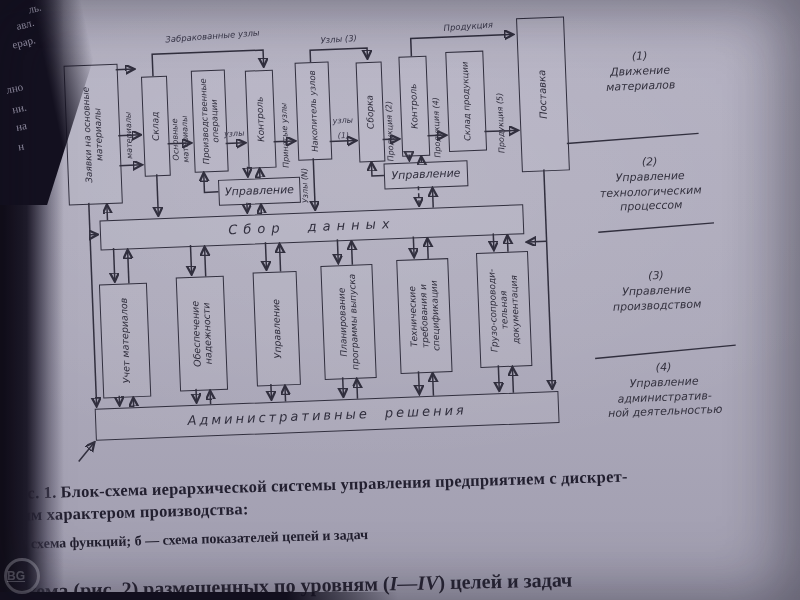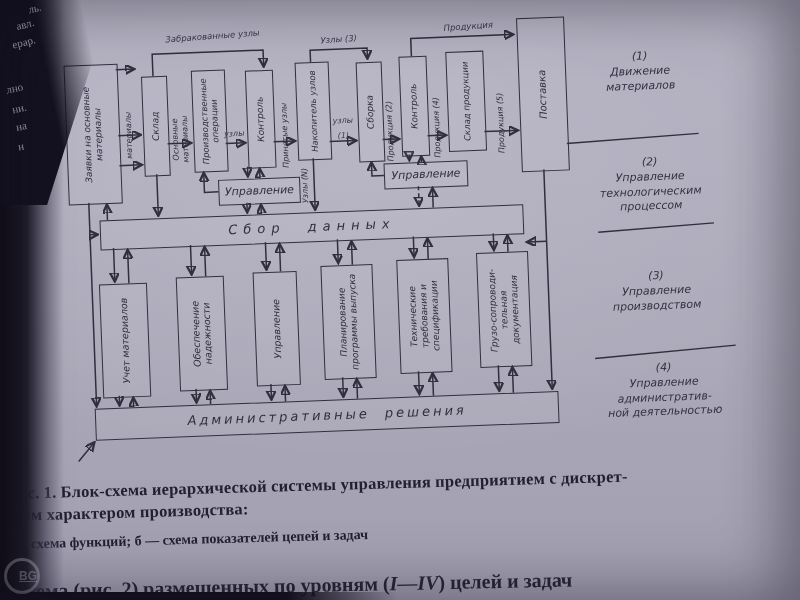--- a/index.html
+++ b/index.html
@@ -33,21 +33,21 @@
   .level .txt{white-space:pre-line;}
   .caption{position:absolute;left:8px;top:472px;width:784px;transform:rotate(-1.6deg);
     color:#232030;font-family:"Liberation Serif",serif;}
   .caption .l1,.caption .l2{font-size:16.5px;font-weight:600;letter-spacing:0.2px;line-height:1.35;}
   .caption .l3{font-size:14px;font-weight:600;margin-top:9px;margin-left:-6px;}
   .bottom-line{position:absolute;left:-8px;top:572px;width:820px;transform:rotate(-1.2deg);
     color:#2a2736;font:600 20px "Liberation Serif",serif;white-space:nowrap;}
   .watermark{position:absolute;left:10px;top:544px;color:rgba(235,235,245,0.30);
     font:700 46px "Liberation Sans",sans-serif;letter-spacing:2px;display:flex;align-items:flex-start;}
   .wm-badge{margin-left:-6px;margin-top:14px;width:30px;height:30px;border:3px solid rgba(235,235,245,0.30);
-    border-radius:50%;font:700 12px/30px "Liberation Sans",sans-serif;text-align:right;letter-spacing:0;text-decoration:underline;}
+    border-radius:50%;font:700 12px/30px "Liberation Sans",sans-serif;text-align:left;letter-spacing:0;text-decoration:underline;}
   svg{position:absolute;left:0;top:0;}
   svg line,svg path{stroke:#312f3e;stroke-width:1.5;fill:none;}
   svg .thin{stroke-width:1.4;}
   svg .dash{stroke-dasharray:4 3;}
 </style>
 </head>
 <body>
 
 <div class="photo">
 

